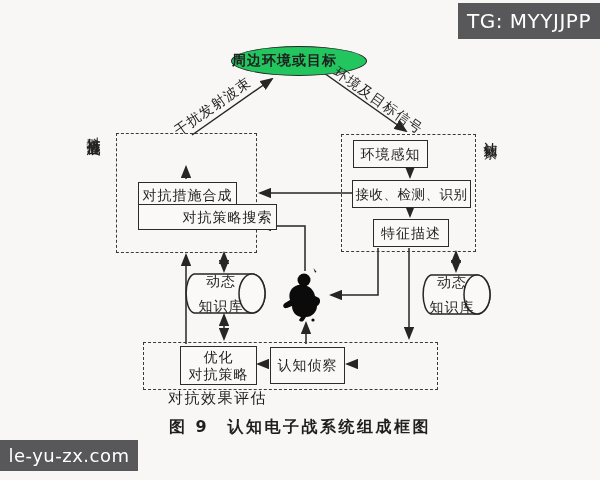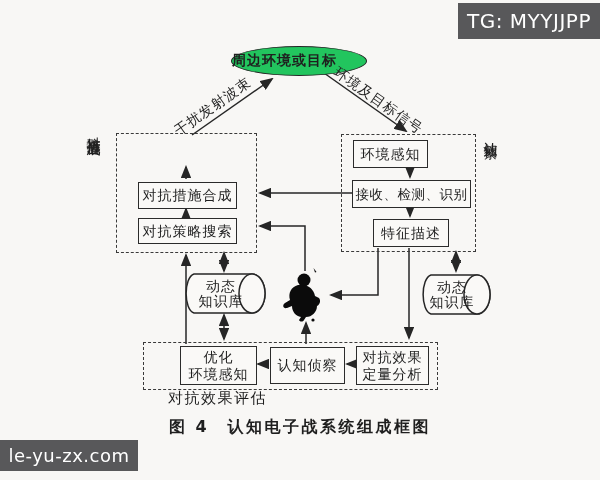--- a/index.html
+++ b/index.html
@@ -33,21 +33,21 @@
   .vlabel{
     writing-mode:vertical-rl;text-orientation:upright;
     font-size:14px;line-height:15px;letter-spacing:1px;font-weight:500;
   }
   .diag{
     width:110px;text-align:center;font-size:14px;letter-spacing:1px;font-weight:500;
     white-space:nowrap;
   }
   .cyl-label{
     display:flex;align-items:center;justify-content:center;text-align:center;
-    font-size:14px;line-height:15px;letter-spacing:1px;white-space:pre-line;
+    font-size:14px;line-height:25px;letter-spacing:1px;white-space:pre-line;
   }
   .grouplabel{font-size:15px;letter-spacing:1.5px;font-weight:500;}
   .caption{
     left:0;top:417px;width:600px;text-align:center;
     font-size:16px;font-weight:bold;letter-spacing:2.5px;
   }
   svg.wires{left:0;top:0;width:600px;height:480px;}
 </style>
 </head>
 <body>
@@ -117,36 +117,34 @@
   <div class="abs ellipse">
     <span>周边环境或目标</span>
   </div>
 
   <div class="abs diag" style="left:158px;top:98px;transform:rotate(-35deg);">干扰发射波束</div>
   <div class="abs diag" style="left:323px;top:92px;transform:rotate(35deg);">环境及目标信号</div>
 
   <div class="abs dashedbox g-left"></div>
   <div class="abs vlabel" style="left:86px;top:126px;">对抗措施合成</div>
   <div class="abs node" style="left:138px;top:182px;width:97px;height:25px;">对抗措施合成</div>
-  <div class="abs node" style="left:138px;top:218px;width:97px;height:24px;">对抗策略搜索</div>
+  <div class="abs node" style="left:138px;top:204px;width:97px;height:24px;padding-left:40px;">对抗策略搜索</div>
 
   <div class="abs dashedbox g-right"></div>
   <div class="abs vlabel" style="left:483px;top:131px;">认知侦察</div>
   <div class="abs node" style="left:353px;top:140px;width:73px;height:26px;">环境感知</div>
   <div class="abs node" style="left:352px;top:180px;width:117px;height:26px;font-size:13.5px;letter-spacing:0.5px;">接收、检测、识别</div>
   <div class="abs node" style="left:373px;top:219px;width:74px;height:26px;">特征描述</div>
 
   <div class="abs cyl-label" style="left:188px;top:276px;width:66px;height:36px;">动态
 知识库</div>
   <div class="abs cyl-label" style="left:423px;top:277px;width:58px;height:36px;">动态
 知识库</div>
 
   <div class="abs dashedbox g-bottom"></div>
   <div class="abs grouplabel" style="left:168px;top:389px;text-align:right;">对抗效果评估</div>
   <div class="abs node" style="left:180px;top:346px;width:75px;height:37px;">优化
-环境感知</div>
+对抗策略</div>
   <div class="abs node" style="left:270px;top:347px;width:73px;height:35px;">认知侦察</div>
-  <div class="abs node" style="left:356px;top:346px;width:71px;height:37px;">对抗效果
-定量分析</div>
 
-  <div class="abs caption">图 4　认知电子战系统组成框图</div>
+  <div class="abs caption">图 9　认知电子战系统组成框图</div>
 
 </div>
 
 </body></html>

